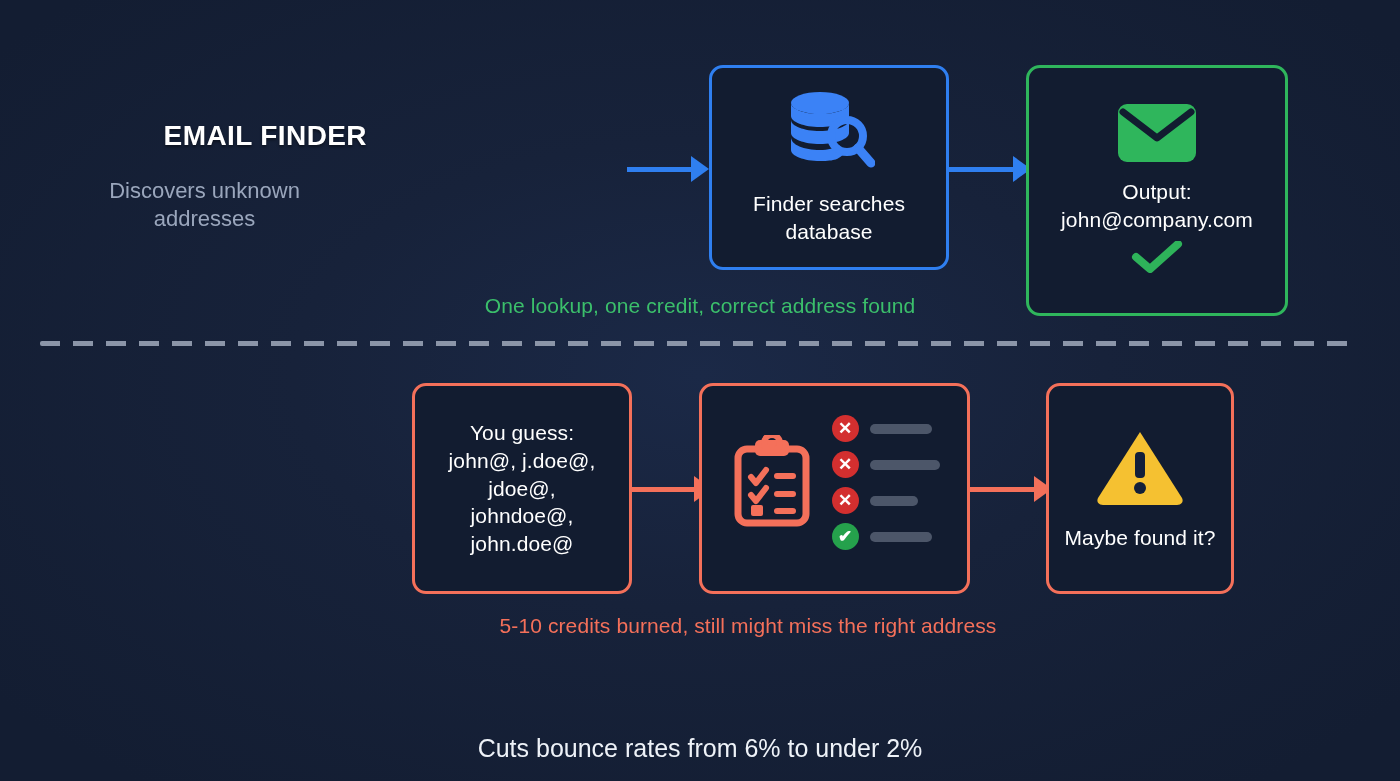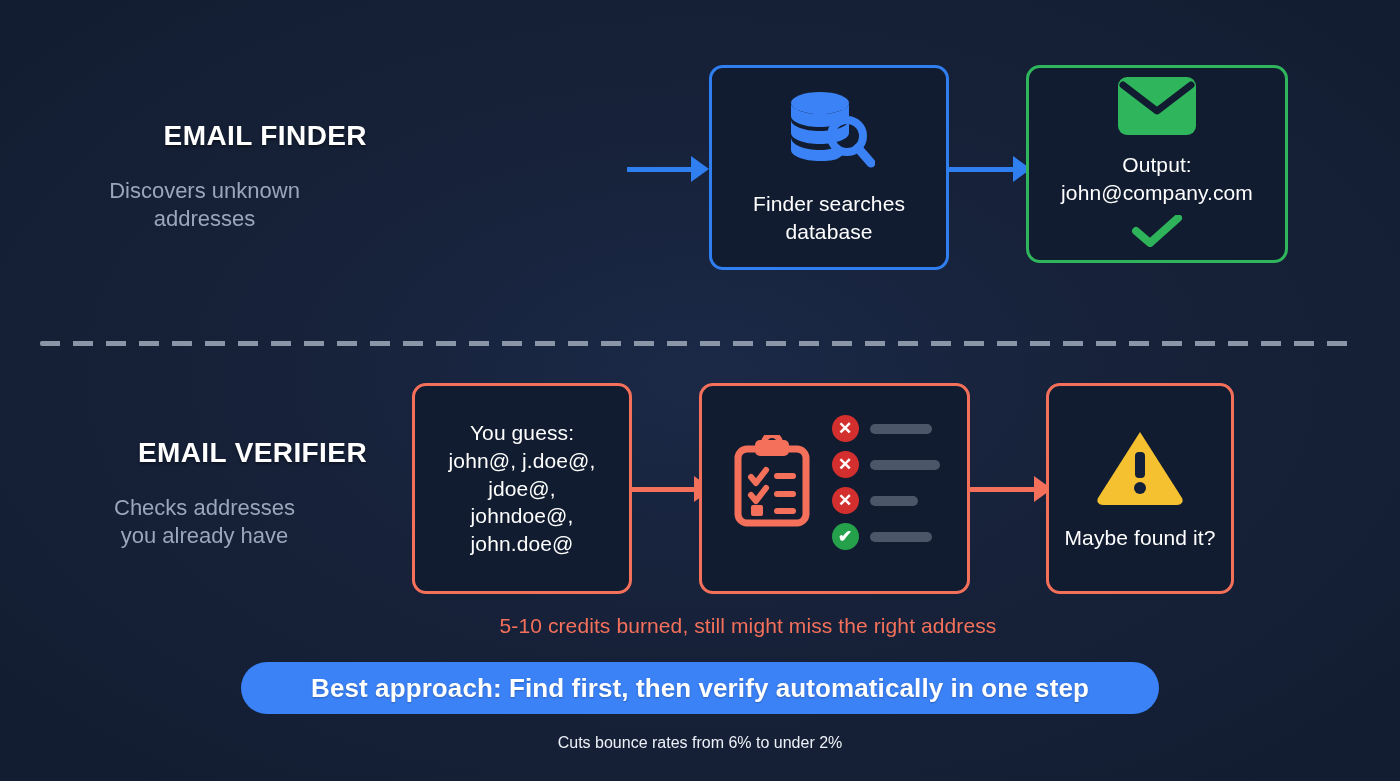--- a/index.html
+++ b/index.html
@@ -81,21 +81,21 @@
     position:absolute;
     background:#3b82f6;
     border-radius:30px;
     display:flex; align-items:center; justify-content:center;
     color:#ffffff; font-size:26px; font-weight:bold;
     letter-spacing:.1px;
     text-shadow:0 1px 2px rgba(0,0,0,.25);
   }
   .footnote {
     position:absolute; width:100%; text-align:center;
-    font-size:16px; color:#eef2f8;
+    font-size:25px; color:#eef2f8;
   }
 
   
   .icon { display:block; }
 
   
   .checklist {
     display:flex; flex-direction:column; gap:9px;
   }
   .cl-row { display:flex; align-items:center; gap:11px; }
@@ -143,48 +143,42 @@
       <span>Finder searches</span><br>
       <span>database</span>
     </div>
   </div>
 
   <div class="arrow blue" style="left:949px; top:156px; width:82px;">
     <div class="shaft" style="width:64px;"></div>
       <div class="head"></div>
   </div>
 
-  <div class="box green" style="left:1026px; top:65px; width:262px; height:198px;">
+  <div class="box green" style="left:1026px; top:65px; width:262px; height:251px;">
     <span class="icon" style="margin-bottom:12px;">
       <svg width="78" height="58" viewBox="0 0 78 58">
         <rect x="0" y="0" width="78" height="58" rx="9" fill="#2fb65c"></rect>
         <path d="M5 8 L39 34 L73 8" fill="none" stroke="#121c30" stroke-width="7" stroke-linecap="round" stroke-linejoin="round"></path>
       </svg>
     </span>
     <div class="box-text">
       <span>Output:</span><br>
       <span>john@company.com</span>
     </div>
     <span class="icon" style="margin-top:8px;">
       <svg width="52" height="32" viewBox="0 0 52 32">
         <path d="M5 16 L19 28 L47 3" fill="none" stroke="#2eb35a" stroke-width="8" stroke-linecap="round" stroke-linejoin="round"></path>
       </svg>
     </span>
   </div>
 
+  <div class="caption green" style="left:0; top:294px;">One lookup, one credit, correct address found</div>
 
   <div class="divider" style="left:40px; top:341px; width:1320px;"></div>
 
-  <div class="sec-label" style="left:42px; top:437px; width:325px;">
-    <div class="sec-title">EMAIL VERIFIER</div>
-    <div class="sec-sub">
-      <span>Checks addresses</span><br>
-      <span>you already have</span>
-    </div>
-  </div>
 
   <div class="box red" style="left:412px; top:383px; width:220px; height:211px;">
     <div class="box-text">
       <span>You guess:</span><br>
       <span>john@, j.doe@,</span><br>
       <span>jdoe@,</span><br>
       <span>johndoe@,</span><br>
       <span>john.doe@</span>
     </div>
   </div>
@@ -241,19 +235,16 @@
         <path d="M46 6 L88 72 C90 76 87 79 83 79 L9 79 C5 79 2 76 4 72 Z" fill="#f5c131"></path>
         <rect x="41" y="26" width="10" height="26" rx="4" fill="#12203a"></rect>
         <circle cx="46" cy="62" r="6" fill="#12203a"></circle>
       </svg>
     </span>
     <div class="box-text">Maybe found it?</div>
   </div>
 
   <div class="caption red" style="left:12px; top:614px;margin-left:36px;">5-10 credits burned, still might miss the right address</div>
 
-  <div class="cta" style="left:241px; top:662px; width:918px; height:52px;">
-    <span>Best approach: Find first, then verify automatically in one step</span>
-  </div>
 
   <div class="footnote" style="left:0; top:734px;">Cuts bounce rates from 6% to under 2%</div>
 
 </div>
 
 </body></html>

